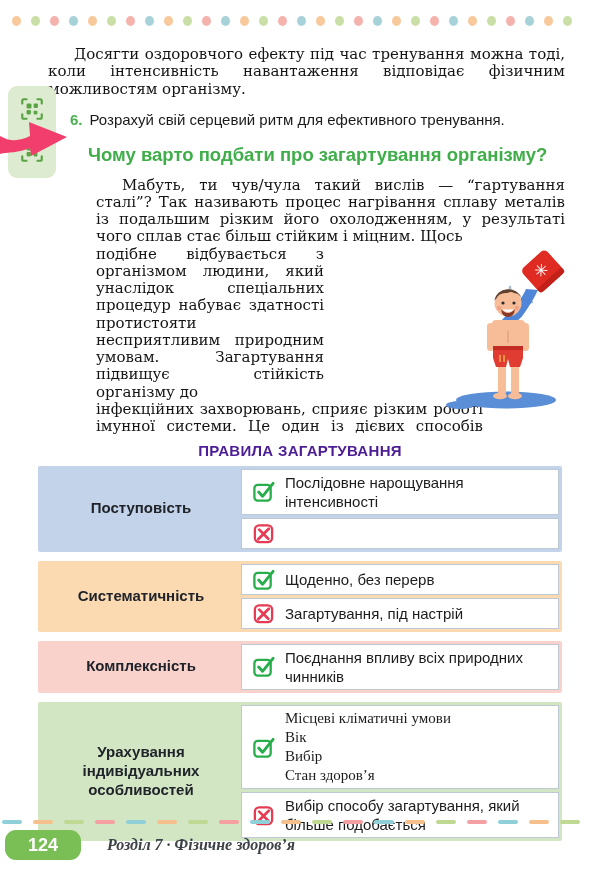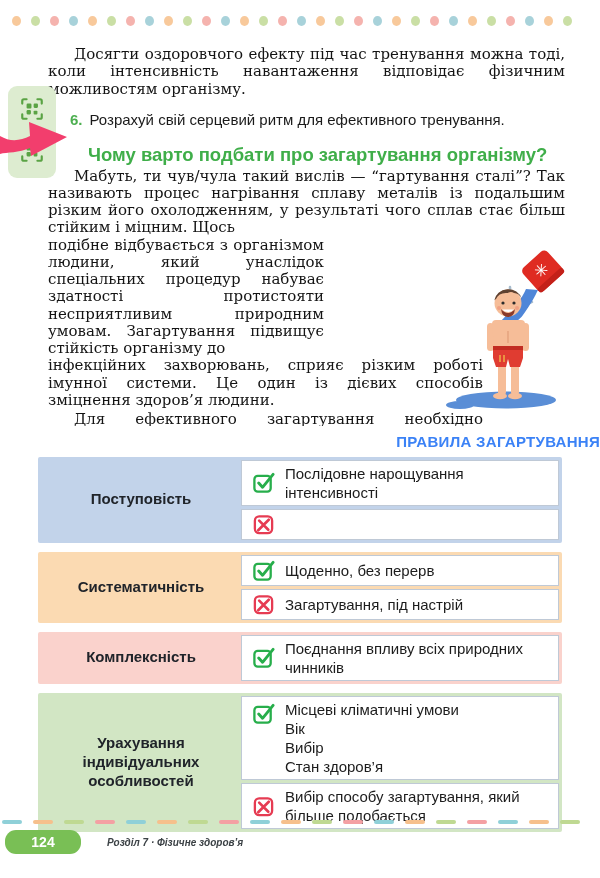--- a/index.html
+++ b/index.html
@@ -17,59 +17,59 @@
   
   .serif { font-family:"DejaVu Serif", serif; font-size:15px; line-height:1.15;
            color:#141414; text-align:justify; margin:0 35px 0 48px; }
   .intro { margin-top:46px; text-indent:26px; }
 
   .task-line { margin:13px 35px 0 70px; font-size:15px; color:#1a1a1a; display:flex; gap:7px; line-height:1.25; }
   .task-num { color:#4caf50; font-weight:bold; flex:none; }
 
   .section-heading { margin:14px 35px 0 88px; font-size:18.5px; font-weight:bold; color:#3fae49; line-height:1.2; }
 
-  .text-wrap { height:258px; overflow:hidden; margin-top:2px; }
+  .text-wrap { height:258px; overflow:hidden; margin-top:11px;padding-left:48px; }
   .part1 { text-indent:26px; }
   .part2 { margin-right:276px; }
   .part3 { margin-right:117px; }
   .part4 { margin-right:117px; text-indent:26px; margin-top:2px; }
 
   
   .def-box { position:absolute; left:300px; top:207px; width:238px;
              border:2px solid #58b14c; border-radius:4px; background:#fff;
              padding:10px 12px; font-size:15px; line-height:1.32; color:#1c1c1c; z-index:2; }
   .def-term { font-weight:bold; }
 
   
   .qr-strip { position:absolute; left:8px; top:86px; width:48px; height:84px;
               background:#ddecd0; border-radius:9px; display:flex; flex-direction:column;
               align-items:center; justify-content:space-around; padding:4px 0; z-index:1; }
   .arrow-wrap { position:absolute; left:0; top:112px; z-index:3; }
 
   .figure-man { position:absolute; left:438px; top:243px; z-index:3; }
 
   
-  .rules-title { margin-top:7px; text-align:right; font-weight:bold; font-size:15px;
-                 color:#3b82f6; letter-spacing:0.3px; }
+  .rules-title { margin-top:7px; text-align:center; font-weight:bold; font-size:15px;
+                 color:#4c1d95; letter-spacing:0.3px; }
   .rules { margin:7px 38px 0 38px; }
   .rule-row { display:flex; border-radius:2px; padding:3px; margin-bottom:9px; }
   .rule-cat { width:180px; flex:none; display:flex; align-items:center; justify-content:center;
               text-align:center; font-weight:bold; font-size:15px; color:#20242a; padding:2px 10px; line-height:1.25; }
   .rule-items { flex:1; display:flex; flex-direction:column; gap:3px;border-radius:13px; }
   .rule-item { background:#fff; border:1px solid #bfc9d6; display:flex; gap:10px;
                padding:3px 10px; align-items:center; font-size:15px; color:#1c1c1c; line-height:1.27; }
   .rule-item .icon { flex:none; width:23px; height:23px; }
-  .rule-item.top-align { align-items:flex-start; }
+  .rule-item.top-align { align-items:center;font-family:Liberation Serif, serif; }
   .rule-item.top-align .icon { margin-top:2px; }
 
   
   .footer { position:absolute; left:0; top:830px; width:600px; display:flex; align-items:center; }
-  .page-pill { margin-left:5px; width:76px; height:24px; background:#79bf55; border-radius:11px;
-               color:#fff; font-weight:bold; font-size:14px; display:flex; align-items:center; justify-content:center; }
-  .chapter { margin-left:26px; font-style:italic; font-weight:bold; font-size:10px; color:#3c4246; }
+  .page-pill { margin-left:5px; width:76px; height:30px; background:#79bf55; border-radius:11px;
+               color:#fff; font-weight:bold; font-size:18px; display:flex; align-items:center; justify-content:center; }
+  .chapter { margin-left:26px; font-style:italic; font-weight:bold; font-size:16px; color:#3c4246;font-family:Liberation Serif, serif; }
 </style>
 </head>
 <body>
 
 <div class="page">
 
   <div class="dots-row" id="dots-row">
       <span class="dot" style="background: rgb(248, 201, 155);"></span>
       <span class="dot" style="background: rgb(202, 223, 165);"></span>
       <span class="dot" style="background: rgb(245, 179, 174);"></span>

